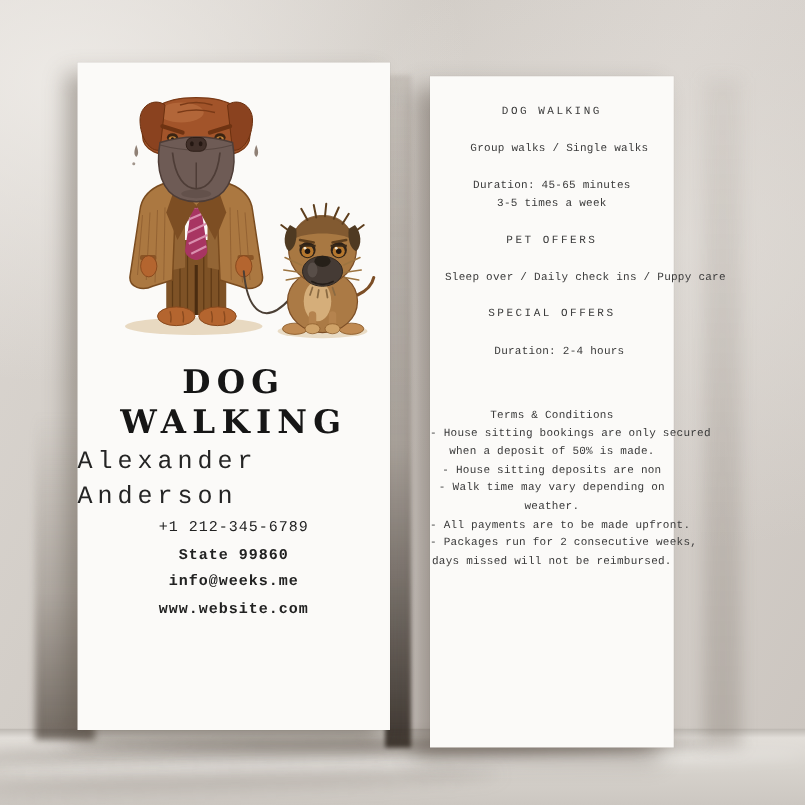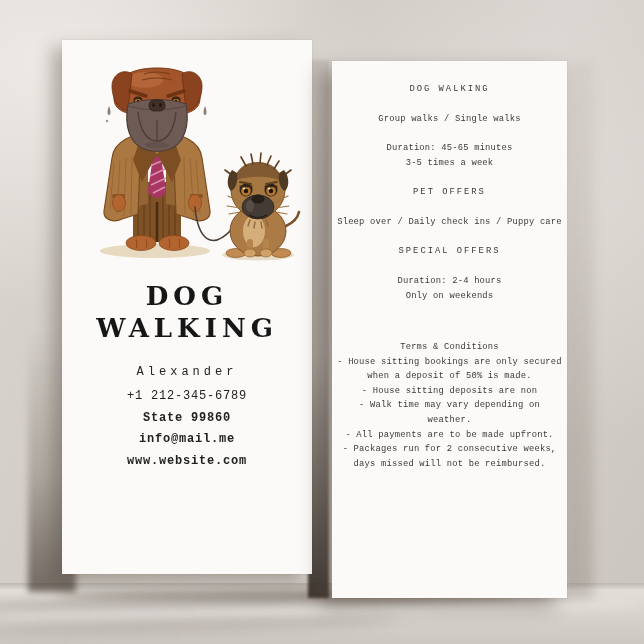--- a/index.html
+++ b/index.html
@@ -20,36 +20,36 @@
   .shadow{position:absolute;}
   .shadow-left{left:28px;top:330px;width:48px;height:262px;filter:blur(3px);
     background:linear-gradient(180deg,rgba(130,120,110,0) 0%,rgba(110,100,90,0.35) 55%,rgba(70,60,51,0.68) 100%);}
   .shadow-mid{left:308px;top:60px;width:21px;height:538px;filter:blur(1.5px);
     background:linear-gradient(180deg,rgba(140,130,120,0.22) 0%,rgba(105,95,85,0.40) 55%,rgba(46,38,32,0.9) 100%);}
   .shadow-right{left:563px;top:62px;width:30px;height:536px;filter:blur(6px);
     background:linear-gradient(180deg,rgba(150,140,130,0.10),rgba(112,102,92,0.28));}
   .floor-shadow{position:absolute;left:56px;top:589px;width:512px;height:11px;
     background:rgba(72,62,53,0.40);filter:blur(5px);border-radius:50%;}
   .card{position:absolute;background:#fbfaf8;box-shadow:0 0 0 0.5px rgba(0,0,0,0.05);}
-  .card-front{left:62px;top:40px;width:250px;height:534px;
+  .card-front{left:62px;top:50px;width:250px;height:534px;
     box-shadow:-10px 8px 16px rgba(82,70,60,0.38),0 0 0 0.5px rgba(0,0,0,0.04);}
-  .card-back{left:332px;top:61px;width:235px;height:537px;
+  .card-back{left:344px;top:61px;width:195px;height:537px;
     box-shadow:-12px 9px 18px rgba(75,63,53,0.42),0 0 0 0.5px rgba(0,0,0,0.04);
     padding-top:21px;box-sizing:border-box;text-align:center;color:#3a3a3a;}
   .illustration{display:block;margin:14px 0 0 38px;}
   .front-title{font-family:"DejaVu Serif",serif;font-weight:bold;font-size:26px;line-height:32px;
     letter-spacing:5px;color:#161616;text-align:center;margin-top:6px;}
-  .front-name{font-family:"Liberation Mono",monospace;font-size:12px;line-height:28px;
-    letter-spacing:4px;color:#242424;text-align:center;margin-top:14px;}
+  .front-name{font-family:"Liberation Mono",monospace;font-size:20px;line-height:28px;
+    letter-spacing:4px;color:#242424;margin-top:2px;}
   .front-contact{font-family:"Liberation Mono",monospace;font-size:12px;line-height:21.5px;
     letter-spacing:0.8px;color:#222;text-align:center;font-weight:bold;}
   .front-contact .light{font-weight:normal;}
   .bhead{font-size:8.8px;line-height:15px;letter-spacing:2px;white-space:nowrap;}
   .bline{font-size:8.8px;line-height:15px;letter-spacing:0.2px;white-space:nowrap;}
-  .g15{margin-top:15px;}
+  .g15{margin-top:15px;margin-left:12px;}
   .g14{margin-top:14px;text-align:center;}
   .terms{margin-top:36px;}
   .tline{font-size:8.8px;line-height:14.6px;letter-spacing:0.2px;white-space:nowrap;}
 </style>
 </head>
 <body>
 
 <div class="scene">
 
   <div class="floor">
@@ -178,39 +178,39 @@
         </g>
       </g>
     </svg>
 
     <div class="front-title">
       <div>DOG</div>
       <div>WALKING</div>
     </div>
     <div class="front-name">
       <div>Alexander</div>
+      <div>Anderson</div>
     </div>
     <div class="front-contact">
       <div class="light">+1 212-345-6789</div>
       <div>State 99860</div>
-      <div>info@mail.me</div>
+      <div>info@weeks.me</div>
       <div>www.website.com</div>
     </div>
   </div>
 
   <div class="card card-back">
     <div class="bhead">DOG WALKING</div>
     <div class="bline g15">Group walks / Single walks</div>
     <div class="bline g14">Duration: 45-65 minutes</div>
     <div class="bline">3-5 times a week</div>
     <div class="bhead g14">PET OFFERS</div>
     <div class="bline g15">Sleep over / Daily check ins / Puppy care</div>
     <div class="bhead g14">SPECIAL OFFERS</div>
     <div class="bline g15">Duration: 2-4 hours</div>
-    <div class="bline">Only on weekends</div>
     <div class="terms">
       <div class="tline">Terms &amp; Conditions</div>
       <div class="tline">- House sitting bookings are only secured</div>
       <div class="tline">when a deposit of 50% is made.</div>
       <div class="tline">- House sitting deposits are non</div>
       <div class="tline">- Walk time may vary depending on</div>
       <div class="tline">weather.</div>
       <div class="tline">- All payments are to be made upfront.</div>
       <div class="tline">- Packages run for 2 consecutive weeks,</div>
       <div class="tline">days missed will not be reimbursed.</div>

